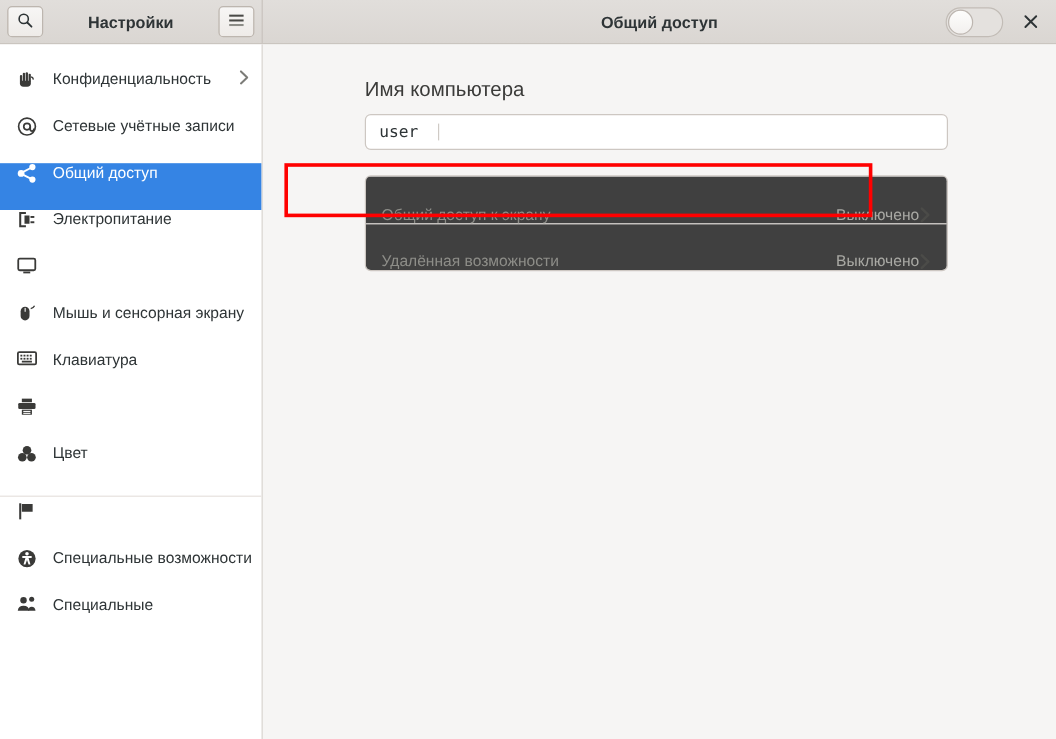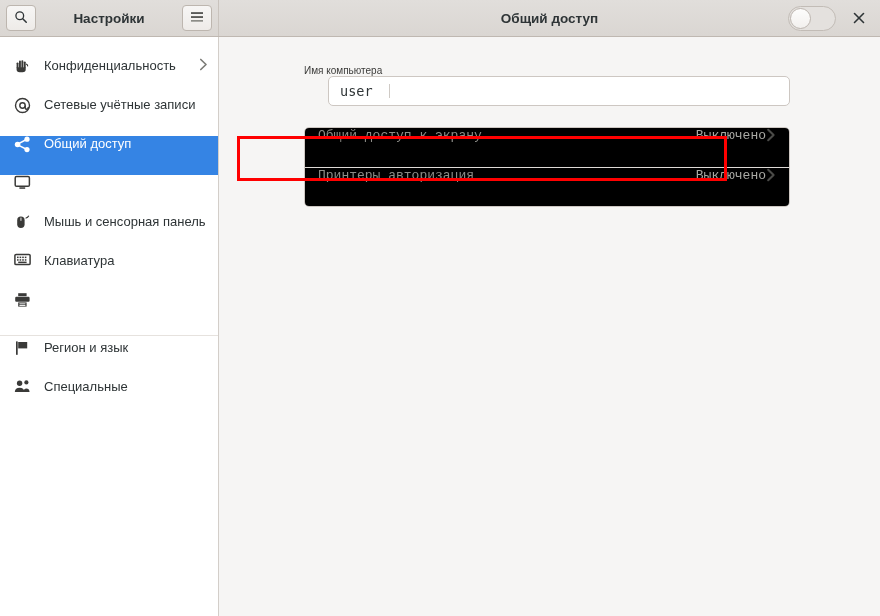--- a/index.html
+++ b/index.html
@@ -177,59 +177,58 @@
     background: #f6f5f4;
     padding: 28px 0 0 0;
     box-sizing: border-box;
     position: relative;
   }
   .content-inner {
     width: 486px;
     margin-left: 85px;
   }
   .field-label {
-    font-size: 10px;
+    font-size: 17px;
     color: #3b3b39;
+    margin-bottom: 10px;
   }
   .entry {
     height: 30px;
     background: #ffffff;
     border: 1px solid #cdc7c2;
     border-radius: 5px;
     display: flex;
     align-items: center;
     padding: 0 11px;
     box-sizing: border-box;
     font-family: "DejaVu Sans Mono", monospace;
     font-size: 13.5px;
     color: #2e3436;
-    margin-left: 24px;
   }
   .entry .caret {
     display: inline-block;
     width: 1px;
     height: 14px;
     margin-left: 16px;
     background: #cfcac5;
   }
   .listbox {
     margin-top: 21px;
     border: 1px solid #cdc7c2;
     border-radius: 5px;
     background: #ffffff;
     overflow: hidden;
   }
   .list-row {
     height: 39px;
     display: flex;
-    align-items: flex-start;
+    align-items: flex-end;
     padding: 0 13px;
     box-sizing: border-box;
-    background: #000000;
-    font-family: Liberation Mono, monospace;
+    background: #404040;
   }
   .list-row + .list-row { border-top: 1px solid #dedad6; }
   .row-title {
     flex: 1;
     font-size: 13px;
     color: #8d8d88;
   }
   .row-value {
     font-size: 13px;
     color: #a9a9a4;
@@ -334,39 +333,50 @@
               <circle cx="3.6" cy="8.5" r="2.8" fill="#ffffff"></circle>
               <circle cx="13" cy="13.6" r="2.6" fill="#ffffff"></circle>
               <line x1="4.6" y1="7.6" x2="12" y2="3.8" stroke="#ffffff" stroke-width="1.6"></line>
               <line x1="4.6" y1="9.4" x2="12" y2="13.0" stroke="#ffffff" stroke-width="1.6"></line>
             </svg>
           </div>
           <div class="sb-label">Общий доступ</div>
         </div>
 
 
+        <div class="sb-item">
+          <div class="sb-icon">
+            <svg width="17" height="16" viewBox="0 0 17 16" fill="#3a3a38">
+              <path d="M2 1.6 h5.6 v1.7 H3.7 v9.4 h3.9 v1.7 H2 Z"></path>
+              <path d="M6.4 4.6 h4.2 v6.8 H6.4 Z"></path>
+              <rect x="11.4" y="5.0" width="3.2" height="1.6"></rect>
+              <rect x="11.4" y="9.4" width="3.2" height="1.6"></rect>
+            </svg>
+          </div>
+          <div class="sb-label">Электропитание</div>
+        </div>
 
         <div class="sb-item">
           <div class="sb-icon">
             <svg width="17" height="15" viewBox="0 0 17 15">
               <rect x="1.2" y="1.6" width="14.2" height="9.6" rx="1.3" fill="none" stroke="#3a3a38" stroke-width="1.5"></rect>
               <rect x="5.4" y="12.3" width="5.8" height="1.5" fill="#3a3a38"></rect>
             </svg>
           </div>
         </div>
 
         <div class="sb-item">
           <div class="sb-icon">
             <svg width="17" height="16" viewBox="0 0 17 16" fill="#3a3a38">
               <rect x="3.2" y="2.6" width="7.4" height="11.4" rx="3.7"></rect>
               <rect x="6.5" y="3.6" width="0.9" height="3.2" fill="#ffffff"></rect>
               <path d="M11.6 4.2 q2.4 -0.6 3.2 -2.4" fill="none" stroke="#3a3a38" stroke-width="1.1"></path>
             </svg>
           </div>
-          <div class="sb-label">Мышь и сенсорная панель</div>
+          <div class="sb-label">Мышь и сенсорная экрану</div>
         </div>
 
         <div class="sb-item">
           <div class="sb-icon">
             <svg width="17" height="13" viewBox="0 0 17 13">
               <rect x="0.9" y="1.4" width="15.2" height="10.2" rx="1.2" fill="none" stroke="#3a3a38" stroke-width="1.5"></rect>
               <rect x="3" y="3.6" width="1.6" height="1.5" fill="#3a3a38"></rect>
               <rect x="5.6" y="3.6" width="1.6" height="1.5" fill="#3a3a38"></rect>
               <rect x="8.2" y="3.6" width="1.6" height="1.5" fill="#3a3a38"></rect>
               <rect x="10.8" y="3.6" width="1.6" height="1.5" fill="#3a3a38"></rect>
@@ -386,33 +396,52 @@
               <rect x="4.2" y="1.2" width="8.4" height="3.0"></rect>
               <rect x="1.2" y="4.8" width="14.4" height="5.0" rx="1.1"></rect>
               <rect x="4.2" y="10.4" width="8.4" height="4.2"></rect>
               <rect x="5.4" y="11.4" width="6" height="0.9" fill="#ffffff"></rect>
               <rect x="5.4" y="13.0" width="6" height="0.9" fill="#ffffff"></rect>
             </svg>
           </div>
         </div>
 
 
+        <div class="sb-item">
+          <div class="sb-icon">
+            <svg width="17" height="16" viewBox="0 0 17 16" fill="#3a3a38">
+              <circle cx="8.5" cy="5.2" r="3.6"></circle>
+              <circle cx="4.6" cy="11.0" r="3.6"></circle>
+              <circle cx="12.2" cy="11.0" r="3.6"></circle>
+            </svg>
+          </div>
+          <div class="sb-label">Цвет</div>
+        </div>
 
         <div class="sb-sep"></div>
 
         <div class="sb-item">
           <div class="sb-icon">
             <svg width="16" height="16" viewBox="0 0 16 16" fill="#3a3a38">
               <rect x="2.0" y="1.4" width="1.7" height="13.4"></rect>
               <path d="M4.2 2.0 h9.0 v6.4 h-9.0 Z"></path>
             </svg>
           </div>
-          <div class="sb-label">Регион и язык</div>
-        </div>
-
+        </div>
+
+        <div class="sb-item">
+          <div class="sb-icon">
+            <svg width="17" height="17" viewBox="0 0 17 17">
+              <circle cx="8.5" cy="8.5" r="7.2" fill="#3a3a38"></circle>
+              <circle cx="8.5" cy="4.4" r="1.5" fill="#ffffff"></circle>
+              <path d="M4.6 6.4 h7.8 v1.5 h-2.6 l1.6 5.6 h-1.6 l-1.3 -3.9 l-1.3 3.9 h-1.6 l1.6 -5.6 h-2.6 Z" fill="#ffffff"></path>
+            </svg>
+          </div>
+          <div class="sb-label">Специальные возможности</div>
+        </div>
 
         <div class="sb-item">
           <div class="sb-icon">
             <svg width="17" height="14" viewBox="0 0 17 14" fill="#3a3a38">
               <circle cx="5.6" cy="4.2" r="2.7"></circle>
               <path d="M0.8 13 q0.4 -4.2 4.8 -4.2 q4.4 0 4.8 4.2 Z"></path>
               <circle cx="12.4" cy="3.4" r="2.1"></circle>
               <path d="M9.4 13 q0.4 -3.4 3.0 -3.4 q2.8 0 3.2 3.4 Z"></path>
             </svg>
           </div>
@@ -443,21 +472,21 @@
             <div class="row-title">Общий доступ к экрану</div>
             <div class="row-value">Выключено</div>
             <div class="row-chevron">
               <svg width="10" height="14" viewBox="0 0 10 14">
                 <polyline points="2.2,1.8 7.6,7 2.2,12.2" fill="none" stroke="#4b4b48" stroke-width="2.1" stroke-linecap="round" stroke-linejoin="round"></polyline>
               </svg>
             </div>
           </div>
 
           <div class="list-row">
-            <div class="row-title">Принтеры авторизация</div>
+            <div class="row-title">Удалённая возможности</div>
             <div class="row-value">Выключено</div>
             <div class="row-chevron">
               <svg width="10" height="14" viewBox="0 0 10 14">
                 <polyline points="2.2,1.8 7.6,7 2.2,12.2" fill="none" stroke="#4b4b48" stroke-width="2.1" stroke-linecap="round" stroke-linejoin="round"></polyline>
               </svg>
             </div>
           </div>
 
         </div>
       </div>

